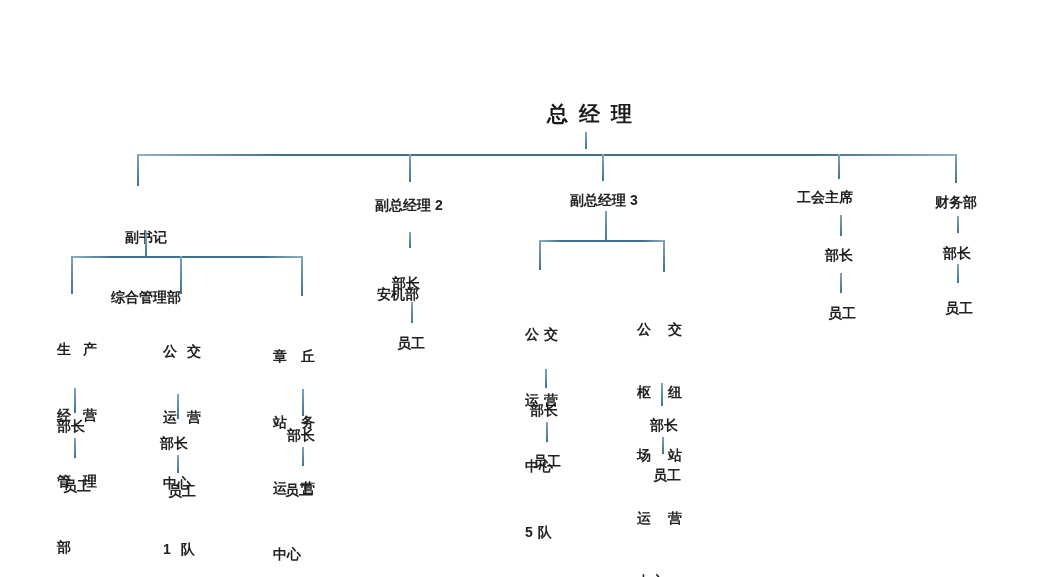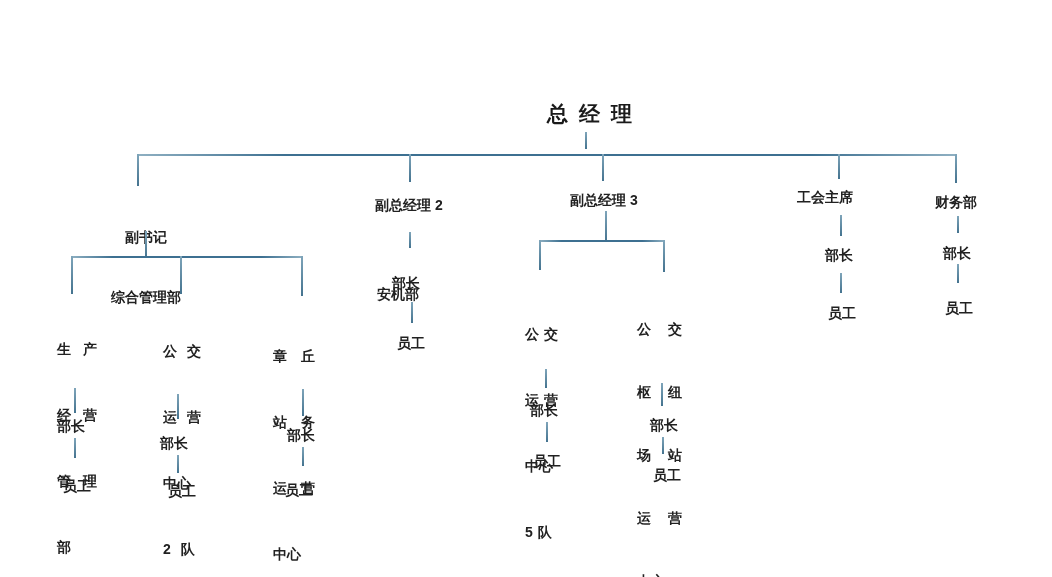--- a/index.html
+++ b/index.html
@@ -72,21 +72,21 @@
   </div>
   <div class="v" style="left:74px; top:388px; height:25px;"></div>
   <div class="lbl" style="left:57px; top:416px;">部长</div>
   <div class="v" style="left:74px; top:438px; height:20px;"></div>
   <div class="lbl" style="left:63px; top:476px;">员工</div>
 
   <div class="lbl deptbox ws6" style="left:163px; top:296px;">
     <div>公 交</div>
     <div>运 营</div>
     <div>中心</div>
-    <div>2 队</div>
+    <div>1 队</div>
   </div>
   <div class="v" style="left:177px; top:394px; height:25px;"></div>
   <div class="lbl" style="left:160px; top:433px;">部长</div>
   <div class="v" style="left:177px; top:455px; height:18px;"></div>
   <div class="lbl" style="left:168px; top:481px;">员工</div>
 
   <div class="lbl deptbox ws10" style="left:273px; top:301px;">
     <div>章 丘</div>
     <div>站 务</div>
     <div>运 营</div>

